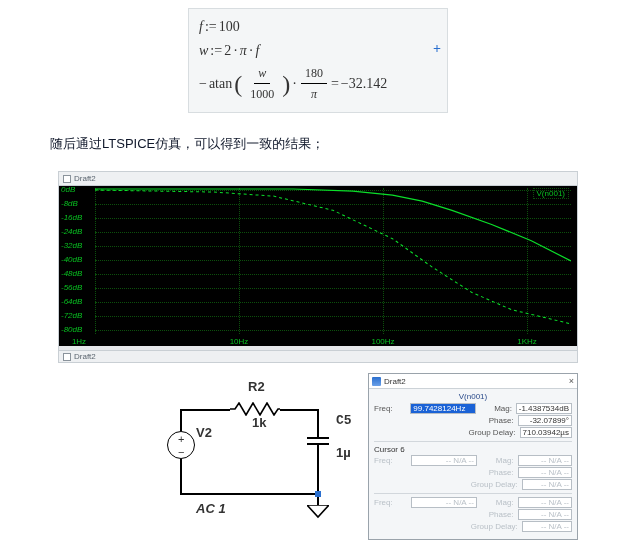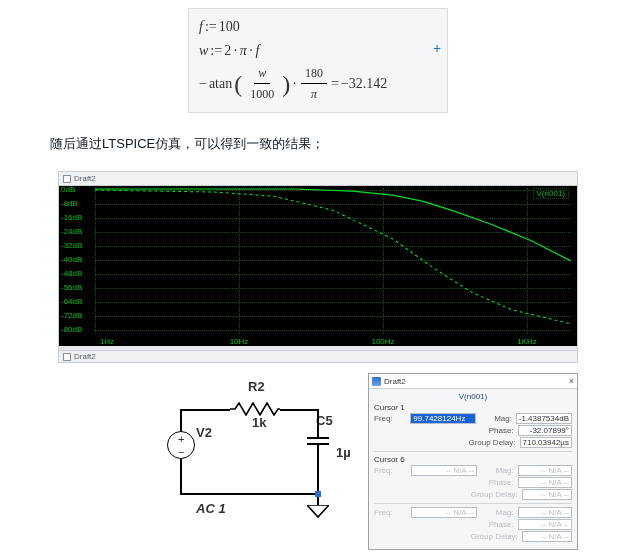--- a/index.html
+++ b/index.html
@@ -46,21 +46,21 @@
   .plot-titlebar {
     height: 14px; background: #eef0f2; border-bottom: 1px solid #c9cfd4;
     display: flex; align-items: center; padding-left: 4px;
   }
   .plot-titlebar .dot {
     width: 8px; height: 8px; border: 1px solid #8a939b; background: #fff; margin-right: 3px;
   }
   .plot-titlebar .label { font-size: 8px; color: #5a646e; }
   .plot-canvas { position: relative; height: 160px; background: #000; }
   .y-axis { position: absolute; left: 0; top: 0; bottom: 0; width: 36px; }
-  .y-tick { position: absolute; left: 2px; font-size: 8px; color: #08c020; line-height: 8px; }
+  .y-tick { position: absolute; left: 2px; font-size: 8px; color: #08c020; line-height: 8px; font-style: italic; }
   .grid-h { position: absolute; left: 36px; right: 6px; height: 0;
             border-top: 1px dotted #0c500c; }
   .grid-v { position: absolute; top: 2px; bottom: 12px; width: 0;
             border-left: 1px dotted #0c500c; }
   .x-tick { position: absolute; bottom: 0; font-size: 8px; color: #08c020;
             transform: translateX(-50%); }
   .legend-box { position: absolute; top: 2px; right: 8px; font-size: 8px;
                 color: #08c020; border: 1px dotted #0c500c; padding: 0 3px; }
   svg.curve { position: absolute; left: 36px; top: 2px; right: 6px; bottom: 12px;
               width: calc(100% - 42px); height: calc(100% - 14px); }
@@ -177,21 +177,21 @@
       <div class="grid-h" style="top:74px"></div>
       <div class="grid-h" style="top:88px"></div>
       <div class="grid-h" style="top:102px"></div>
       <div class="grid-h" style="top:116px"></div>
       <div class="grid-h" style="top:130px"></div>
       <div class="grid-h" style="top:144px"></div>
       <div class="grid-v" style="left:36px"></div>
       <div class="grid-v" style="left:180px"></div>
       <div class="grid-v" style="left:324px"></div>
       <div class="grid-v" style="left:468px"></div>
-      <span class="x-tick" style="left:48px">1Hz</span>
+      <span class="x-tick" style="left:20px">1Hz</span>
       <span class="x-tick" style="left:180px">10Hz</span>
       <span class="x-tick" style="left:324px">100Hz</span>
       <span class="x-tick" style="left:468px">1KHz</span>
       <svg class="curve" viewBox="0 0 480 144" preserveAspectRatio="none">
 
         <path d="M0 1 L200 1 L260 3 L300 7 L330 13 L360 22 L400 36 L440 52 L480 72" stroke="#0bdf2a" stroke-width="1.2" fill="none"></path>
 
         <path d="M0 2 L120 4 L180 8 L240 22 L300 50 L340 78 L380 103 L420 120 L480 134" stroke="#0bdf2a" stroke-width="1" fill="none" stroke-dasharray="3,3"></path>
       </svg>
     </div>
@@ -212,21 +212,21 @@
 
       <div class="sch-wire" style="left:40px; top:36px; width:50px; height:1.5px;"></div>
 
       <svg class="resistor" style="left:90px; top:29px; width:50px;" viewBox="0 0 50 14">
         <polyline points="0,7 5,7 9,1 16,13 23,1 30,13 37,1 44,13 48,7 50,7" fill="none" stroke="#000" stroke-width="1.6"></polyline>
       </svg>
       <span class="sch-label" style="left:112px; top:42px;">1k</span>
 
       <div class="sch-wire" style="left:140px; top:36px; width:38px; height:1.5px;"></div>
 
-      <span class="sch-label" style="left:176px; top:40px;">C5</span>
+      <span class="sch-label" style="left:196px; top:40px;font-family:Liberation Mono, monospace;">C5</span>
 
       <div class="sch-wire" style="left:177px; top:36px; width:1.5px; height:28px;"></div>
 
       <div class="cap-plate" style="left:167px; top:64px; width:22px; height:2px;"></div>
       <div class="cap-plate" style="left:167px; top:70px; width:22px; height:2px;"></div>
       <span class="sch-label" style="left:196px; top:72px;">1µ</span>
 
       <div class="sch-wire" style="left:177px; top:72px; width:1.5px; height:48px;"></div>
 
       <div class="sch-wire" style="left:40px; top:120px; width:138px; height:1.5px;"></div>
@@ -248,21 +248,20 @@
     </div>
 
     <div class="cursor-window">
       <div class="cursor-titlebar">
         <span class="icon"></span>
         <span class="title">Draft2</span>
         <span class="x">×</span>
       </div>
       <div class="cursor-body">
         <div class="centered">V(n001)</div>
-        <div class="sect-label">Cursor 1</div>
         <div class="c-row">
           <span class="lab">Freq:</span>
           <span class="val1 hi">99.7428124Hz</span>
           <span class="lab2">Mag:</span>
           <span class="val2">-1.4387534dB</span>
         </div>
         <div class="c-row">
           <span class="lab"></span>
             <span class="val1" style="visibility:hidden"></span>
           <span class="lab2">Phase:</span>

